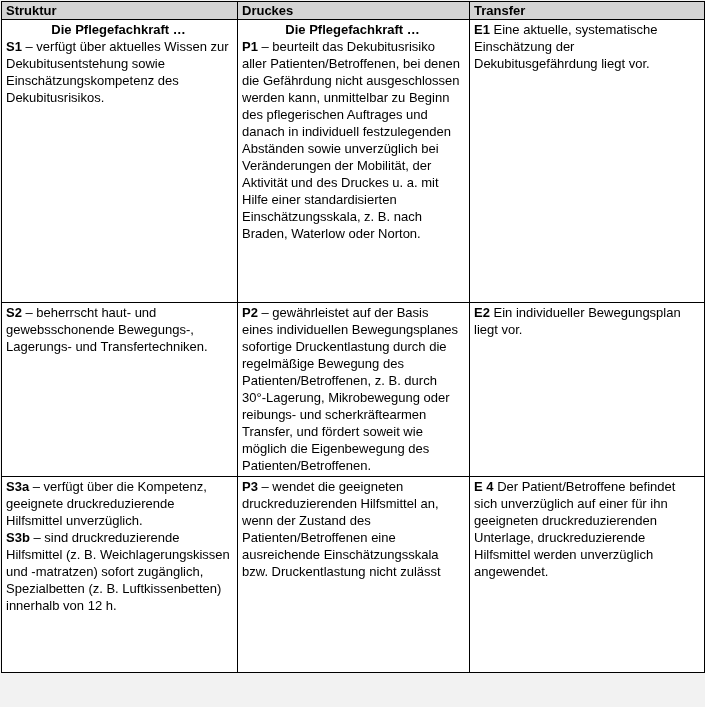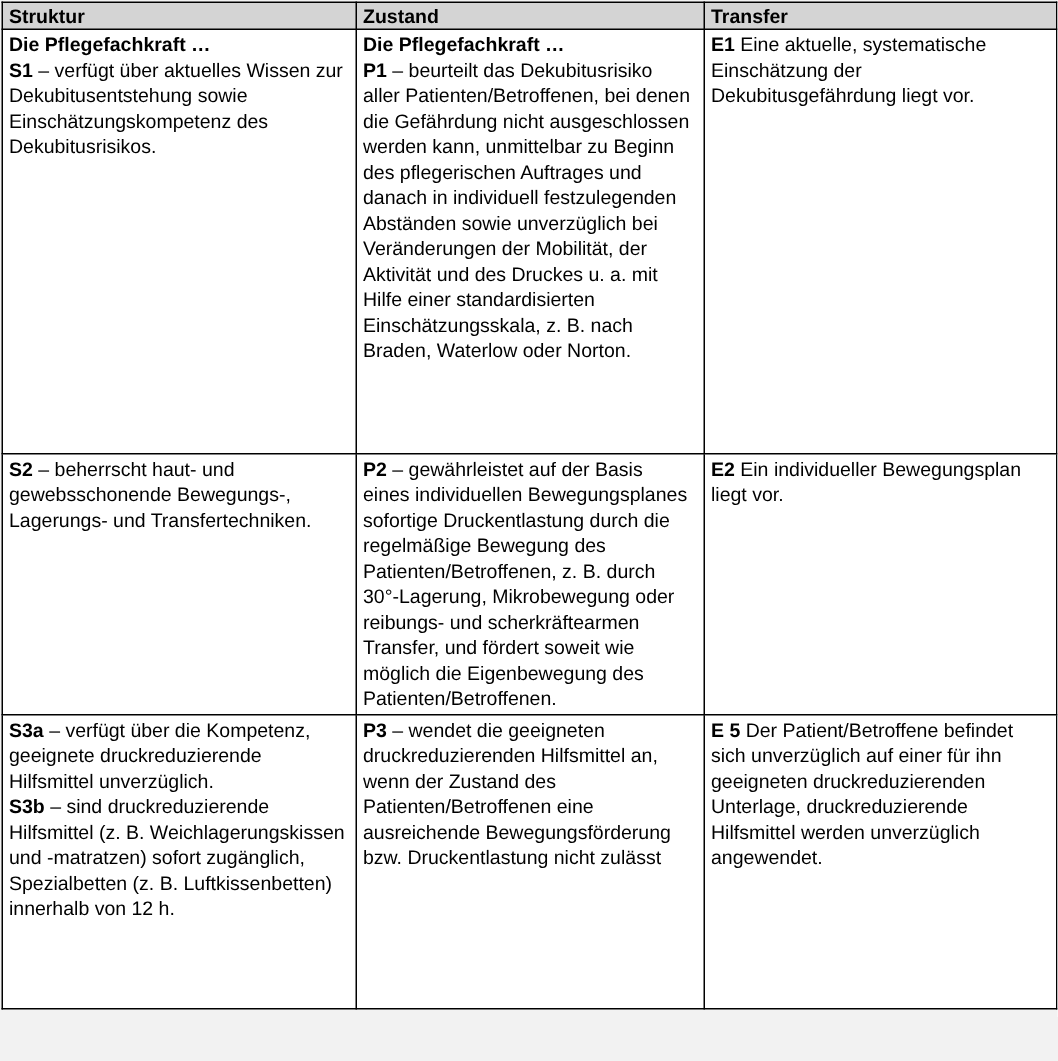--- a/index.html
+++ b/index.html
@@ -37,36 +37,36 @@
     font-weight: bold;
     height: 18px;
     padding-top: 1px;
     padding-bottom: 1px;
     line-height: 15px;
   }
   .row-1 td { height: 283px; }
   .row-2 td { height: 170px; }
   .row-3 td { height: 196px; }
   p { margin: 0; }
-  .intro, .prefix { font-weight: bold; }
+  .intro, .prefix { font-weight: bold; text-align: center; }
 </style>
 </head>
 <body>
 
 <div class="page">
   <table class="standard-table">
     <colgroup>
       <col style="width:236px">
       <col style="width:232px">
       <col style="width:235px">
     </colgroup>
     <thead>
       <tr>
         <th>Struktur</th>
-        <th>Zustand</th>
+        <th>Druckes</th>
         <th>Transfer</th>
       </tr>
     </thead>
     <tbody>
       <tr class="row-1">
         <td>
           <p class="intro">Die Pflegefachkraft …</p>
           <p><span class="prefix">S1</span><span> – verfügt über aktuelles Wissen zur Dekubitusentstehung sowie Einschätzungskompetenz des Dekubitusrisikos.</span></p>
         </td>
         <td>
@@ -87,21 +87,21 @@
         <td>
           <p><span class="prefix">E2</span><span> Ein individueller Bewegungsplan liegt vor.</span></p>
         </td>
       </tr>
       <tr class="row-3">
         <td>
           <p><span class="prefix">S3a</span><span> – verfügt über die Kompetenz, geeignete druckreduzierende Hilfsmittel unverzüglich.</span></p>
           <p><span class="prefix">S3b</span><span> – sind druckreduzierende Hilfsmittel (z. B. Weichlagerungskissen und -matratzen) sofort zugänglich, Spezialbetten (z. B. Luftkissenbetten) innerhalb von 12 h.</span></p>
         </td>
         <td>
-          <p><span class="prefix">P3</span><span> – wendet die geeigneten druckreduzierenden Hilfsmittel an, wenn der Zustand des Patienten/Betroffenen eine ausreichende Bewegungsförderung bzw. Druckentlastung nicht zulässt</span></p>
+          <p><span class="prefix">P3</span><span> – wendet die geeigneten druckreduzierenden Hilfsmittel an, wenn der Zustand des Patienten/Betroffenen eine ausreichende Einschätzungsskala bzw. Druckentlastung nicht zulässt</span></p>
         </td>
         <td>
-          <p><span class="prefix">E 5</span><span> Der Patient/Betroffene befindet sich unverzüglich auf einer für ihn geeigneten druckreduzierenden Unterlage, druckreduzierende Hilfsmittel werden unverzüglich angewendet.</span></p>
+          <p><span class="prefix">E 4</span><span> Der Patient/Betroffene befindet sich unverzüglich auf einer für ihn geeigneten druckreduzierenden Unterlage, druckreduzierende Hilfsmittel werden unverzüglich angewendet.</span></p>
         </td>
       </tr>
     </tbody>
   </table>
 </div>
 
 </body></html>

